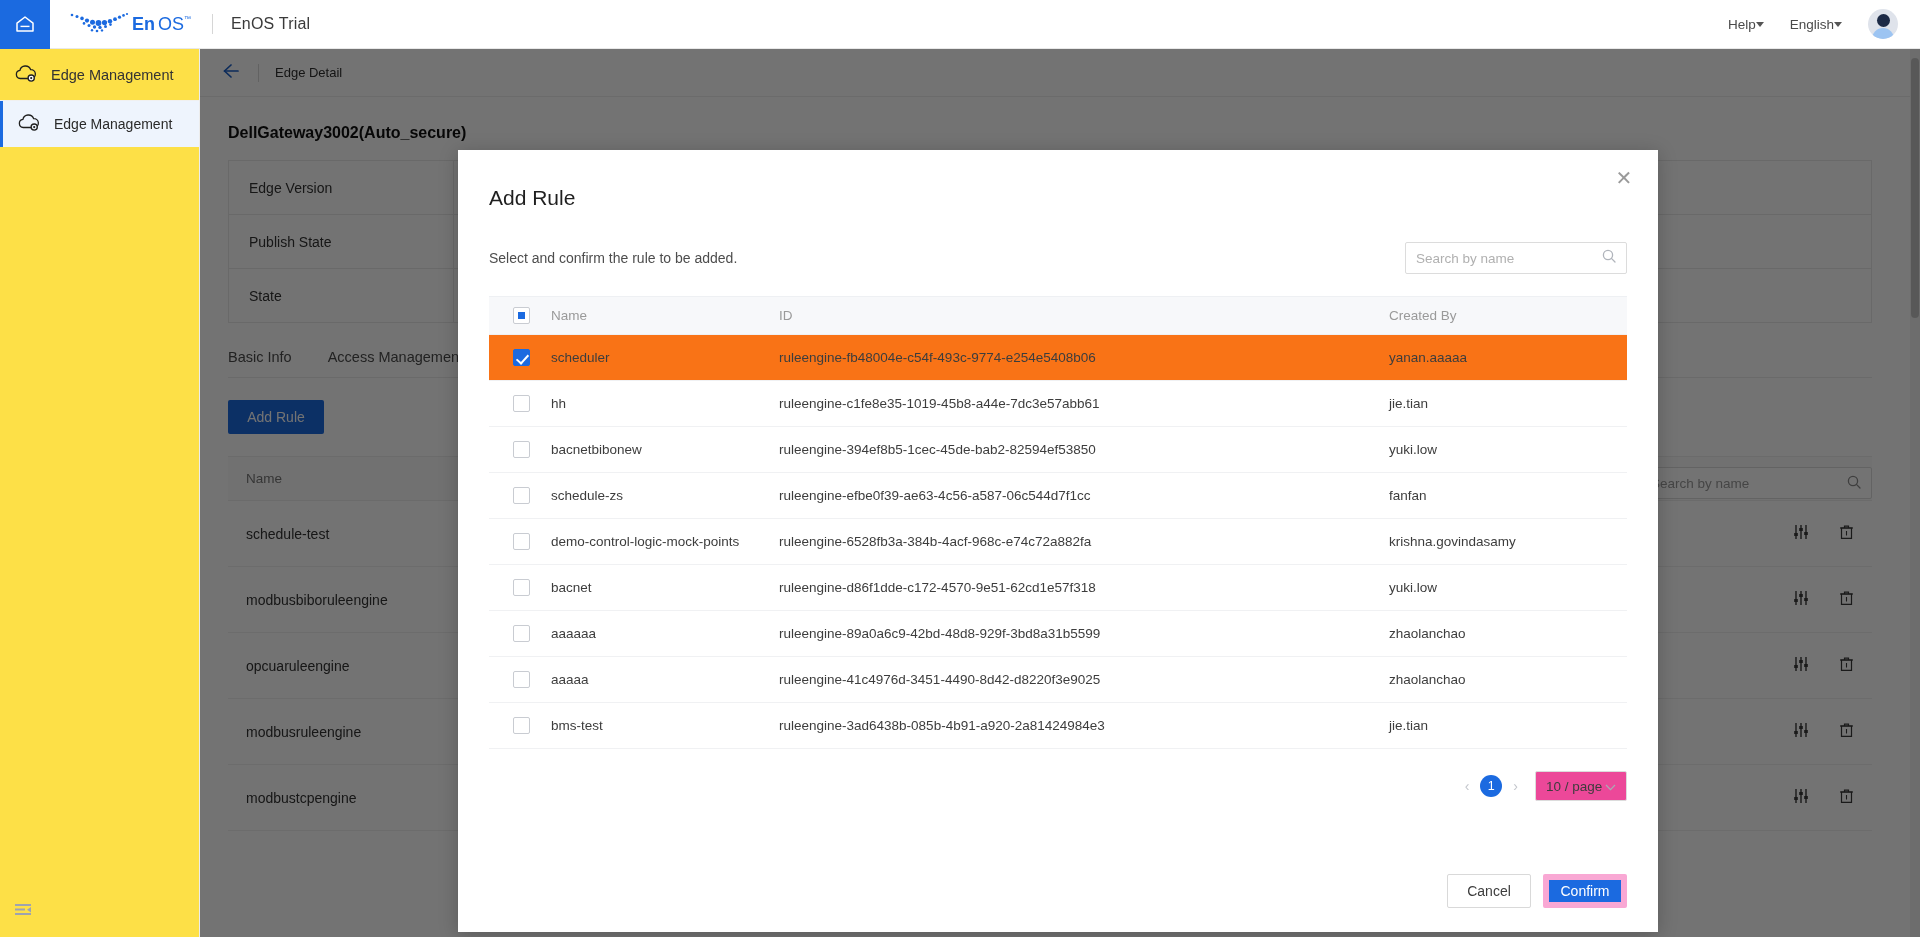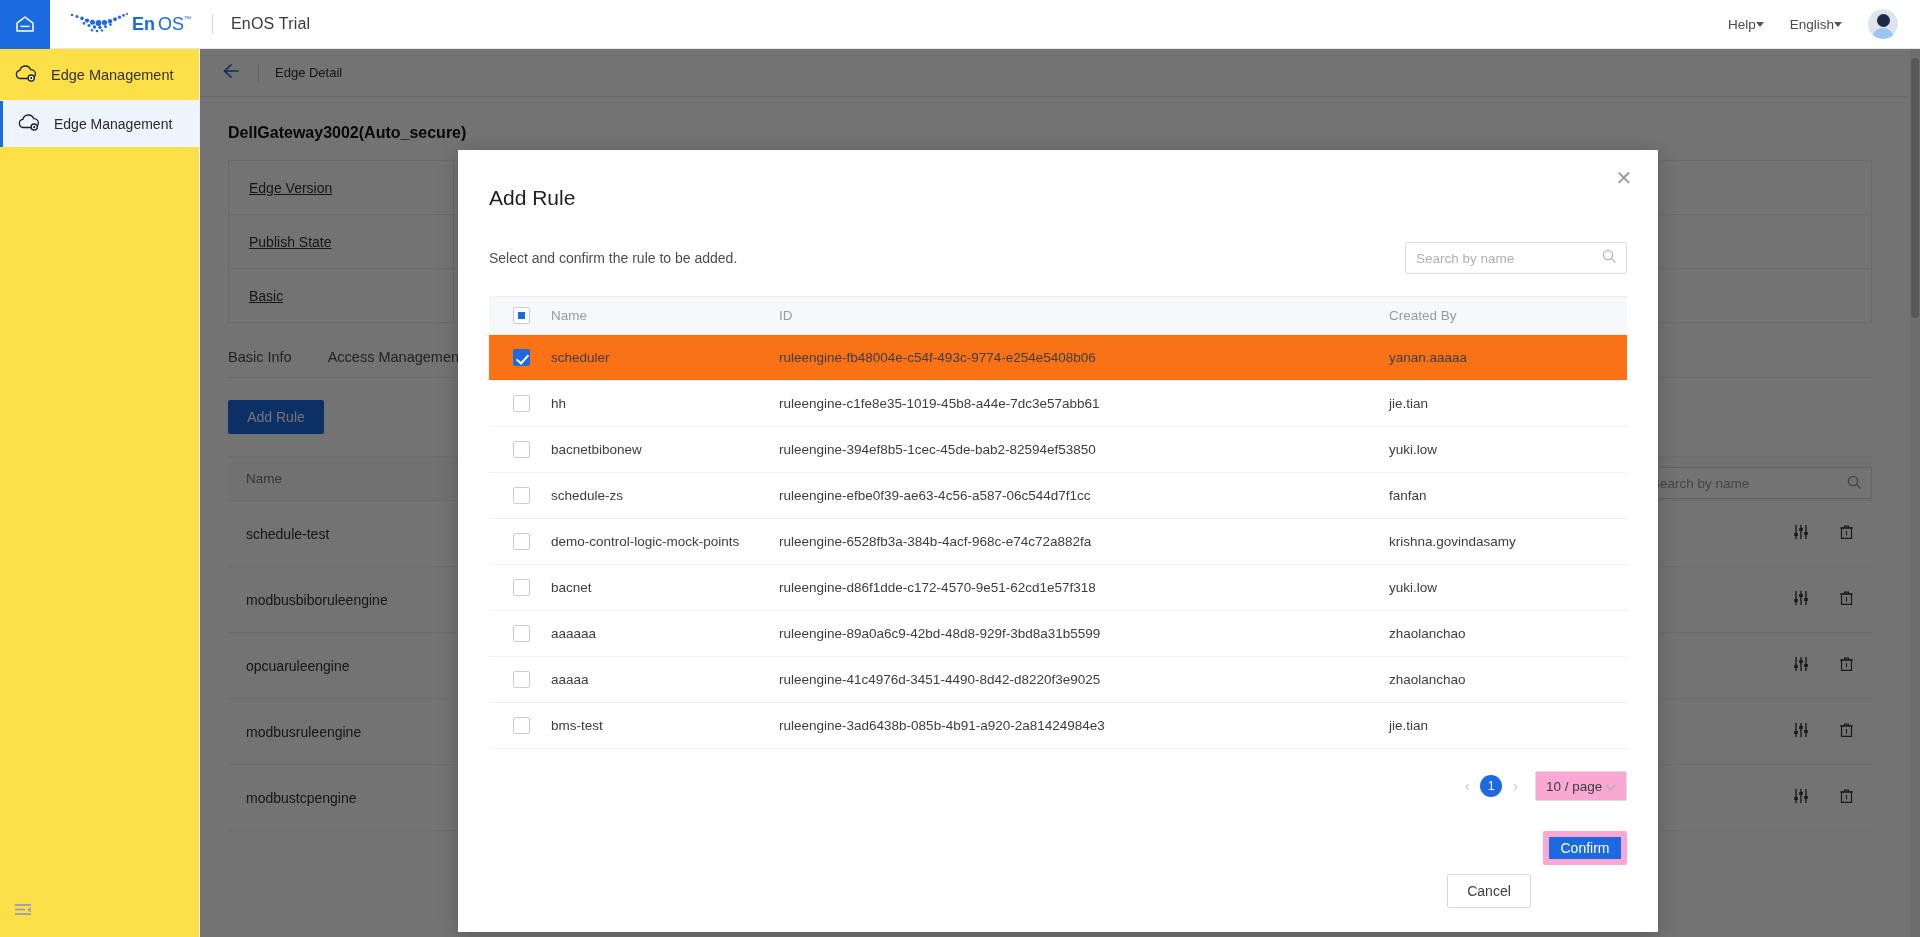--- a/index.html
+++ b/index.html
@@ -90,21 +90,21 @@
   .detail-head .dh-title { font-size: 13px; color: #2f2f2f; }
   .page-title {
     margin: 27px 0 0 28px; font-size: 16px; font-weight: bold; color: #111;
   }
   .info-table {
     margin: 18px 28px 0 28px; border: 1px solid #e9e9e9; border-collapse: collapse;
     width: 1644px;
   }
   .info-table td {
     border: 1px solid #e9e9e9; height: 54px; padding: 0 20px;
-    font-size: 14px; color: #333; text-decoration: underline;
+    font-size: 14px; color: #333;
   }
   .info-table td.lbl { width: 225px; }
   .info-table td.val { width: 597px; }
   .info-table td.lbl2 { width: 225px; }
   .link-blue { color: #1b5fc7; cursor: pointer; }
   .masked { letter-spacing: 1px; color: #333; }
   .eye { display:inline-block; vertical-align: middle; margin-left: 8px; cursor:pointer;}
 
   .tabs {
     margin: 26px 28px 0 28px; display: flex; gap: 36px;
@@ -201,33 +201,33 @@
   }
   .pg-arrow { color: #c3c6cc; font-size: 14px; cursor: pointer; user-select:none; }
   .pg-num {
     width: 22px; height: 22px; border-radius: 50%; background: #1b6ae0; color: #fff;
     font-size: 12.5px; display: flex; align-items: center; justify-content: center;
     cursor: pointer;
   }
   .pg-size {
     margin-left: 6px; width: 92px; height: 30px; border: 1px solid #dcdcdc;
     border-radius: 2px; display: flex; align-items: center; padding: 0 10px;
-    font-size: 13.5px; color: #3d3d3d; cursor: pointer; background:#f9a8d4;
+    font-size: 13.5px; color: #3d3d3d; cursor: pointer; background:#ec4899;
   }
   .pg-size .chev { margin-left: auto; color: #a8acb3; }
 
   .modal-foot {
     position: absolute; right: 31px; bottom: 24px; display: flex; gap: 12px;
   }
   .btn {
     height: 34px; min-width: 84px; border-radius: 2px; font-size: 14px;
     display: flex; align-items: center; justify-content: center; cursor: pointer;
     font-family: "Liberation Sans", sans-serif;
   }
-  .btn-cancel { border: 1px solid #d9d9d9; background: #fff; color: #3d3d3d; margin-top: 43px; }
+  .btn-cancel { border: 1px solid #d9d9d9; background: #fff; color: #3d3d3d; }
   .btn-confirm { border: 6px solid #f9a8d4; background: #1b6ae0; color: #fff; }
 
   .scrollbar-track {
     position: absolute; right: 0; top: 49px; width: 10px; height: 888px;
     background: #f1f1f1; z-index: 2;
   }
   .scrollbar-thumb {
     position: absolute; right: 1px; top: 58px; width: 8px; height: 260px;
     background: #c4c4c4; border-radius: 4px; z-index: 2; cursor: pointer;
   }
@@ -268,21 +268,21 @@
           <span class="masked">*******</span>
           <span class="eye">
             <svg width="17" height="13" viewBox="0 0 17 13">
               <ellipse cx="8.5" cy="6.5" rx="7.6" ry="5.4" fill="none" stroke="#2e2e2e" stroke-width="1.2"></ellipse>
               <circle cx="8.5" cy="6.5" r="2.4" fill="none" stroke="#2e2e2e" stroke-width="1.2"></circle>
             </svg>
           </span>
         </td>
       </tr>
       <tr>
-        <td class="lbl">Basic</td>
+        <td class="lbl">State</td>
         <td class="val"></td>
         <td class="lbl2"></td>
         <td><span class="link-blue">Add Linkage</span></td>
       </tr>
     </tbody>
       </table>
 
     <div class="tabs">
       <div class="tab">Basic Info</div>
       <div class="tab">Access Management</div>

